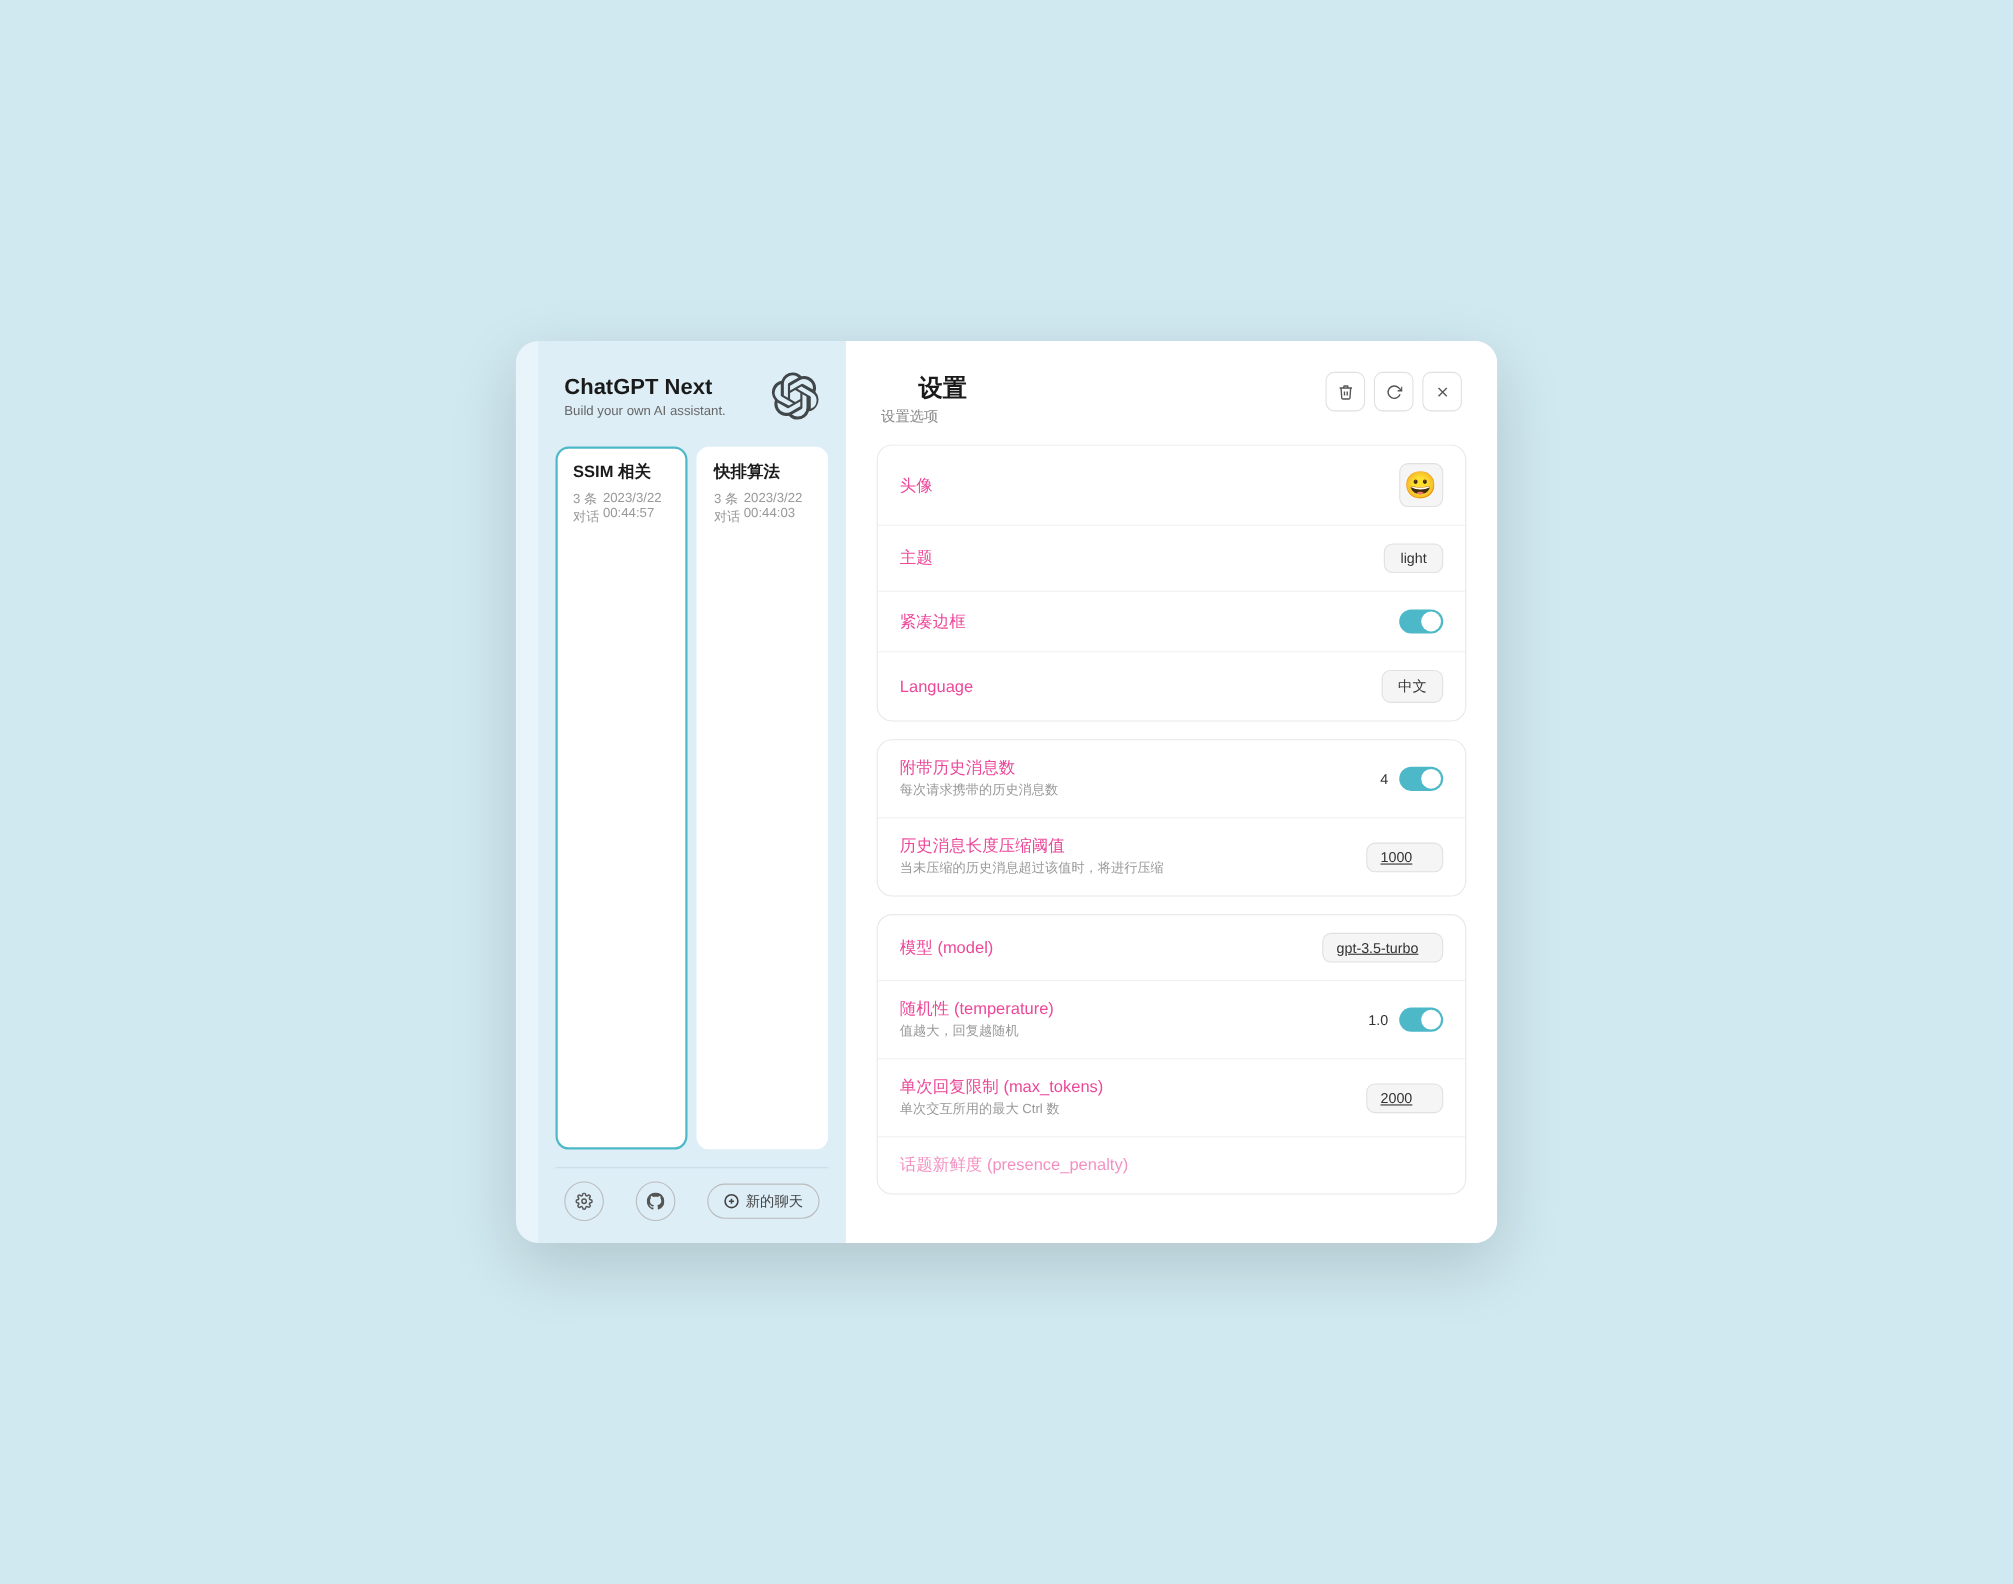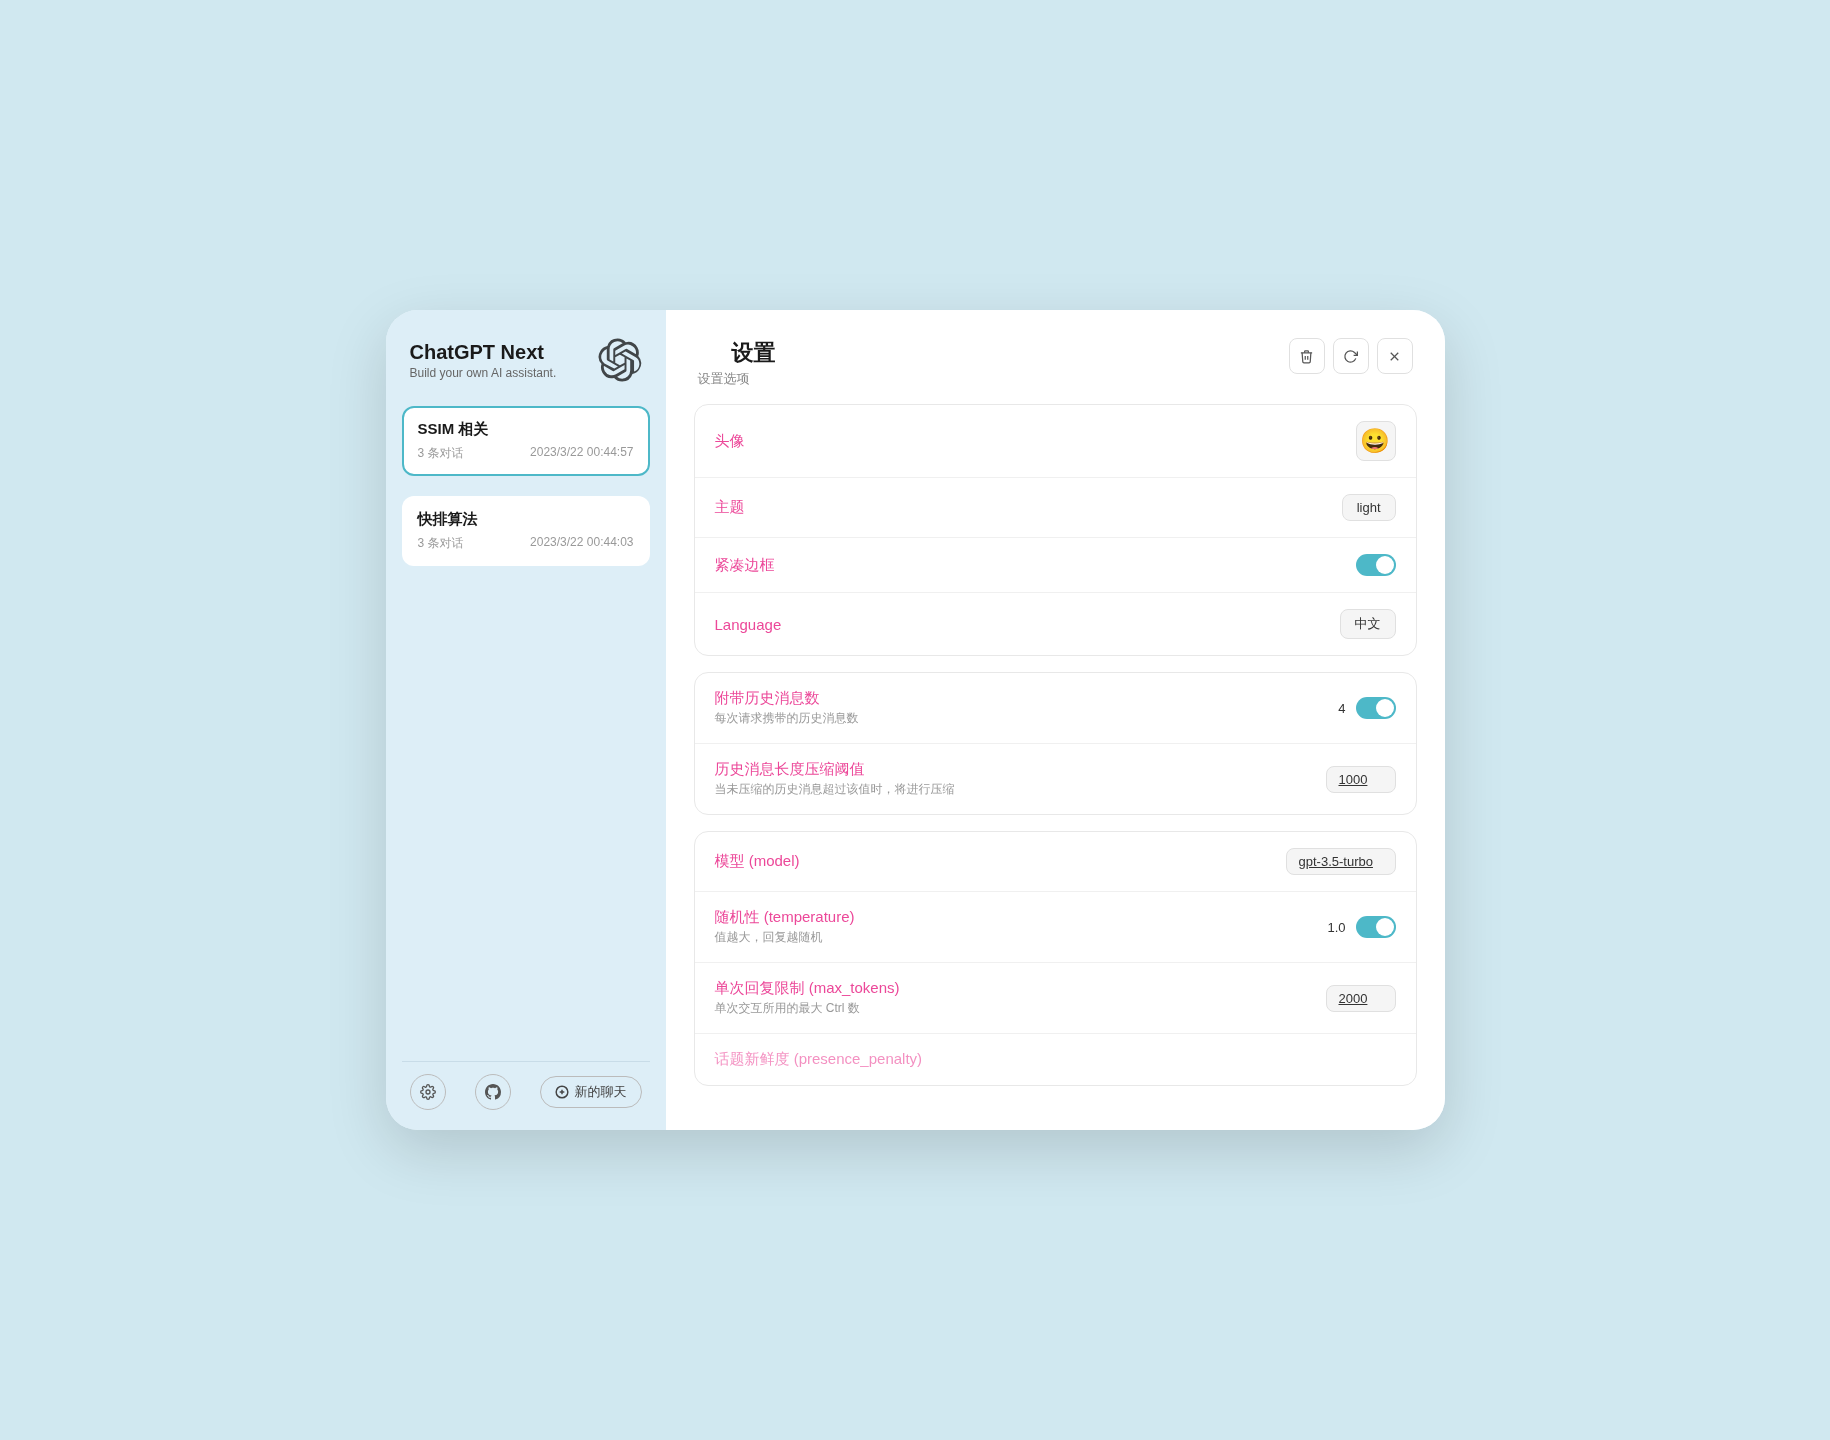--- a/index.html
+++ b/index.html
@@ -5,27 +5,28 @@
     * { box-sizing: border-box; margin: 0; padding: 0; }
     body {
       background: #d0e8f0;
       display: flex;
       align-items: center;
       justify-content: center;
       min-height: 100vh;
       font-family: -apple-system, BlinkMacSystemFont, 'Segoe UI', 'PingFang SC', 'Microsoft YaHei', sans-serif;
     }
     .app-container {
-      width: 1059px;
+      width: 892px;
       height: 820px;
       background: #e8f4fa;
-      border-radius: 32px;
+      border-radius: 20px;
       display: flex;
       overflow: hidden;
       box-shadow: 0 20px 60px rgba(0,0,0,0.15);
+      padding-left: 20px;
     }
     
     .sidebar {
       width: 280px;
       background: #ddeef7;
       display: flex;
       flex-direction: column;
       padding: 28px 16px 20px 16px;
       flex-shrink: 0;
     }
@@ -48,22 +49,22 @@
       margin-top: 2px;
     }
     .openai-logo {
       width: 44px;
       height: 44px;
       opacity: 0.7;
     }
     .chat-list {
       flex: 1;
       display: flex;
-      flex-direction: column;
-      gap: 20px;
+      flex-direction: row;
+      gap: 8px;
     }
     .chat-item {
       background: #fff;
       border-radius: 12px;
       padding: 12px 14px;
       cursor: pointer;
       border: 2px solid transparent;
     }
     .chat-item.active {
       border-color: #4db8c8;

